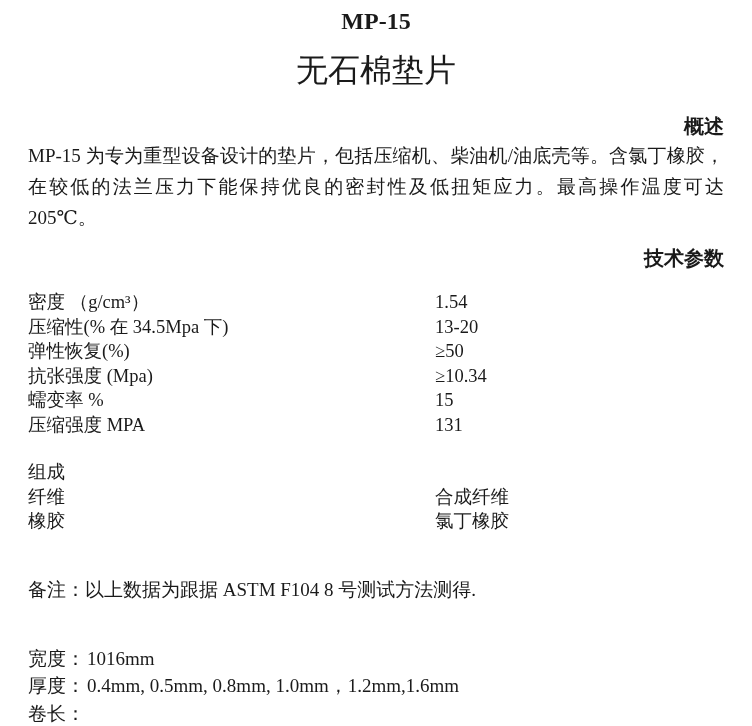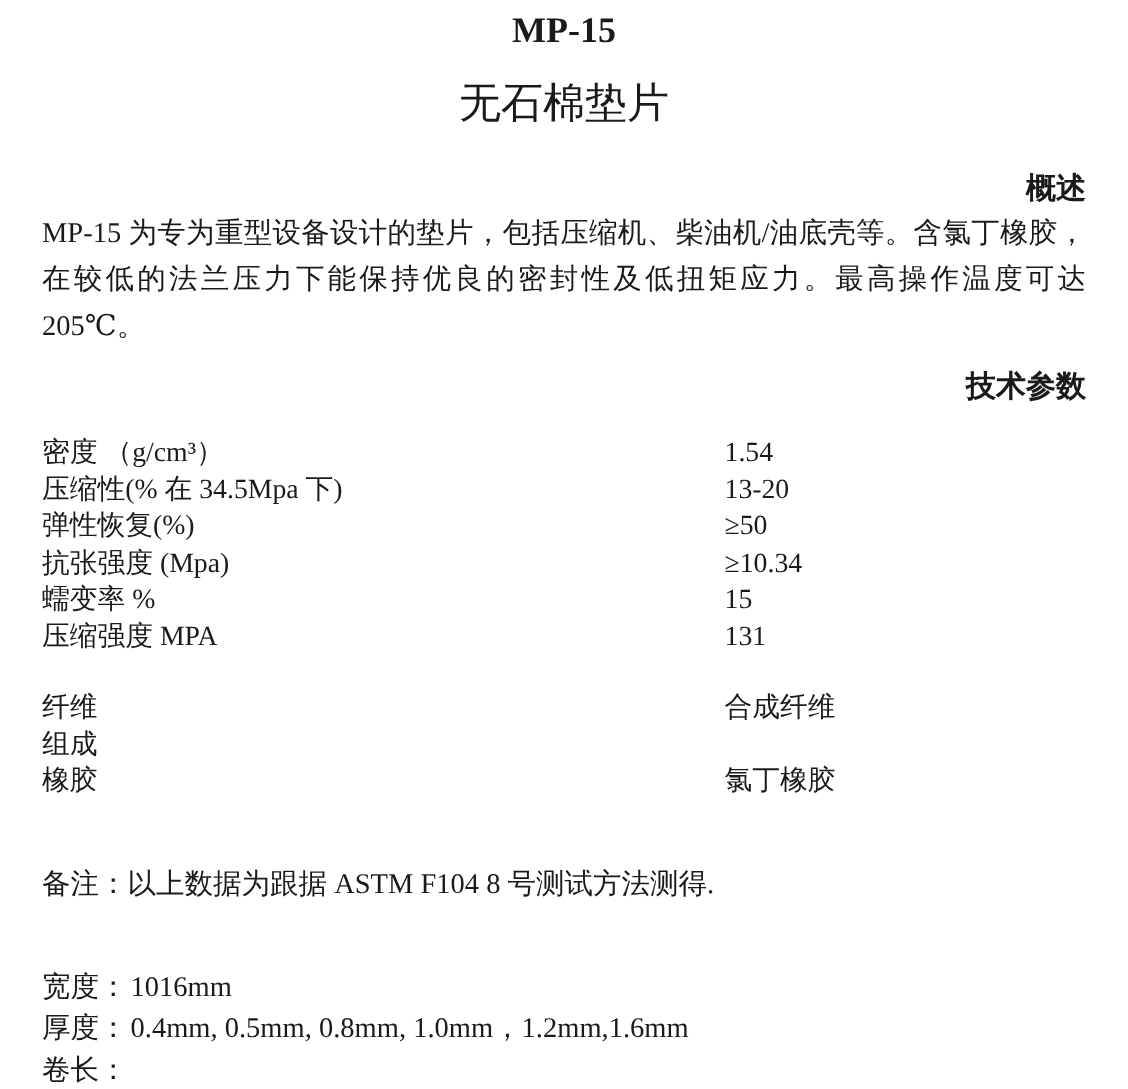--- a/index.html
+++ b/index.html
@@ -14,21 +14,21 @@
   .doc { padding: 6px 28px 0 28px; }
 
   .title {
     text-align: center;
     font-size: 24px;
     font-weight: 700;
     line-height: 30px;
   }
   .subtitle {
     text-align: center;
-    font-size: 28px;
+    font-size: 32px;
     font-weight: 400;
     line-height: 36px;
     margin-top: 16px;
   }
   .h2 {
     font-size: 20px;
     font-weight: 700;
     line-height: 23px;
     margin-top: 27px;
     text-align: right;
@@ -39,21 +39,20 @@
     line-height: 31px;
     text-align: justify;
     margin-top: 2px;
   }
 
   .spec-table { margin-top: 20px; font-size: 18.5px; }
   .spec-row {
     display: grid;
     grid-template-columns: 407px 1fr;
     line-height: 24.5px;
-    gap: 48px;
   }
   .spec-label, .spec-value { white-space: pre-wrap; }
   .comp { margin-top: 23px; }
 
   .note {
     font-size: 19px;
     line-height: 23px;
     margin-top: 44px;
     white-space: pre-wrap;
   }
@@ -102,26 +101,26 @@
       <span class="spec-value">15</span>
     </div>
     <div class="spec-row">
       <span class="spec-label">压缩强度 MPA</span>
       <span class="spec-value">131</span>
     </div>
   </div>
 
   <div class="spec-table comp">
     <div class="spec-row">
+      <span class="spec-label">组成</span>
+      <span class="spec-value"></span>
+    </div>
+    <div class="spec-row">
       <span class="spec-label">纤维</span>
       <span class="spec-value">合成纤维</span>
-    </div>
-    <div class="spec-row">
-      <span class="spec-label">组成</span>
-      <span class="spec-value"></span>
     </div>
     <div class="spec-row">
       <span class="spec-label">橡胶</span>
       <span class="spec-value">氯丁橡胶</span>
     </div>
   </div>
 
   <div class="note">备注：以上数据为跟据 ASTM F104 8 号测试方法测得.</div>
 
   <div class="dims">

